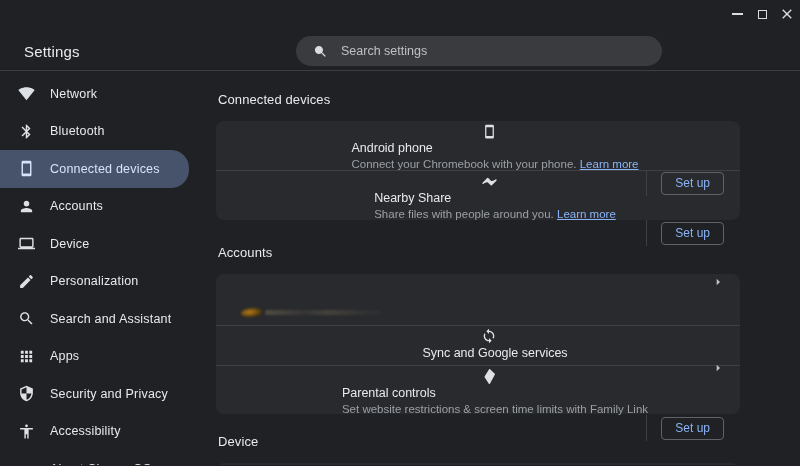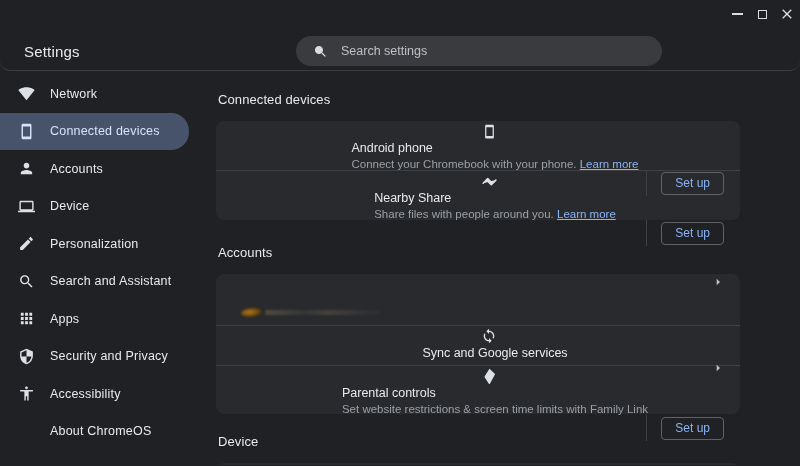--- a/index.html
+++ b/index.html
@@ -11,21 +11,21 @@
     -webkit-font-smoothing:antialiased;
   }
   
   .win-controls{ position:absolute; top:3px; right:2px; display:flex; gap:3px; z-index:5; }
   .win-btn{ width:22px; height:22px; display:flex; align-items:center; justify-content:center;
             background:transparent; border:none; cursor:pointer; }
   .min-glyph{ display:block; width:11px; height:2px; background:#dadce0; }
   .max-glyph{ display:block; width:9px; height:9px; border:1.5px solid #dadce0; }
   .close-glyph line{ stroke:#dadce0; stroke-width:1.6; }
   
-  .header{ position:relative; height:71px; border-bottom:1px solid #3c3d40;border-radius:10px; }
+  .header{ position:relative; height:71px; border-bottom:1px solid #3c3d40; }
   .app-title{ position:absolute; left:24px; top:43px; font-size:15px; font-weight:500; color:#e8eaed; letter-spacing:.2px; }
   .search-bar{ position:absolute; left:296px; top:36px; width:366px; height:30px;
                background:#3a3b3e; border-radius:15px; display:flex; align-items:center; padding-left:17px; }
   .search-bar svg{ flex:0 0 auto; }
   .search-input{ flex:1; background:transparent; border:none; outline:none; color:#14b8a6;
                  font-size:12.5px; margin-left:13px; font-family:inherit; }
   .search-input::placeholder{ color:#bdc1c6; opacity:1; }
   
   .body{ display:flex; height:394px; }
   .sidebar{ width:192px; flex:0 0 192px; padding-top:4px; overflow:hidden; }
@@ -100,20 +100,28 @@
 
     <nav class="sidebar">
       <div class="nav-item">
         <span class="nicon">
             <svg width="17" height="17" viewBox="0 0 24 24">
               <path d="M12.01 21.49L23.64 7c-.45-.34-4.93-4-11.64-4C5.28 3 .81 6.66.36 7l11.63 14.49.01.01.01-.01z"></path>
             </svg>
           </span>
         <span class="nav-label">Network</span>
       </div>
+      <div class="nav-item">
+        <span class="nicon">
+            <svg width="17" height="17" viewBox="0 0 24 24">
+              <path d="M14.88 16.29L13 18.17v-3.76l1.88 1.88zM13 5.83l1.88 1.88L13 9.59V5.83zm4.71 1.88L12 2h-1v7.59L6.41 5 5 6.41 10.59 12 5 17.59 6.41 19 11 14.41V22h1l5.71-5.71-4.3-4.29 4.3-4.29z"></path>
+            </svg>
+          </span>
+        <span class="nav-label">Bluetooth</span>
+      </div>
       <div class="nav-item selected">
         <span class="nicon">
             <svg width="17" height="17" viewBox="0 0 24 24">
               <path d="M17 1.01L7 1c-1.1 0-2 .9-2 2v18c0 1.1.9 2 2 2h10c1.1 0 2-.9 2-2V3c0-1.1-.9-1.99-2-1.99zM17 19H7V5h10v14z"></path>
             </svg>
           </span>
         <span class="nav-label">Connected devices</span>
       </div>
       <div class="nav-item">
         <span class="nicon">

